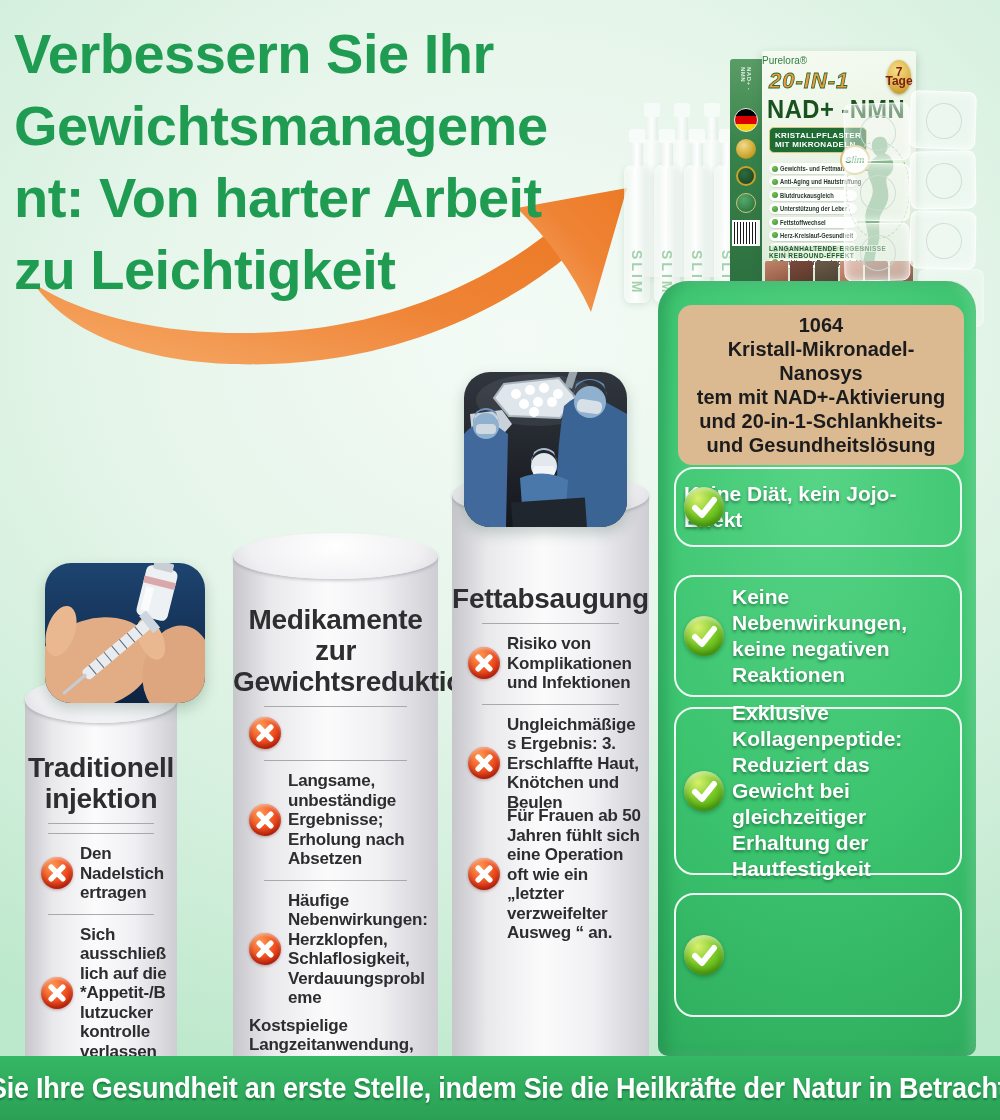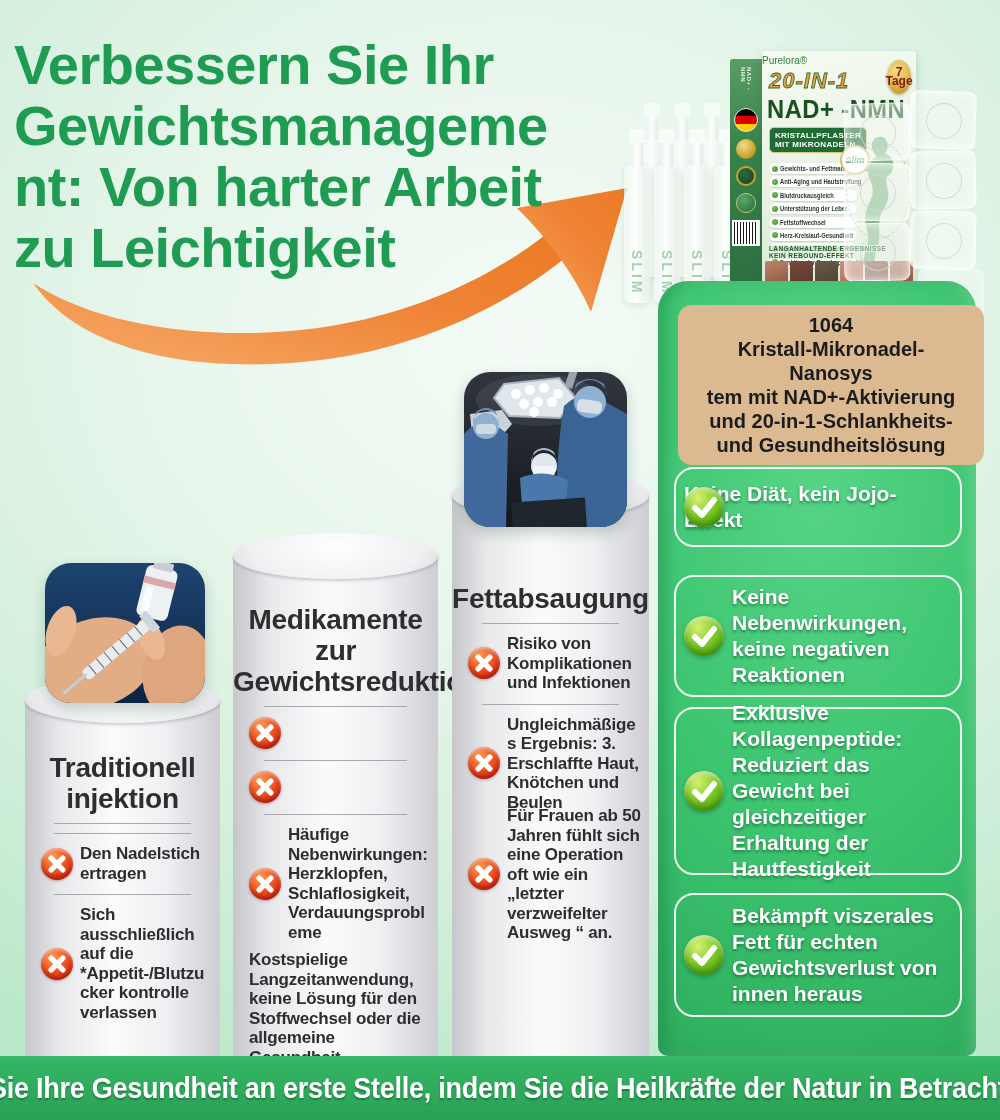--- a/index.html
+++ b/index.html
@@ -1,21 +1,21 @@
 <!DOCTYPE html>
 <html><head>
 <meta charset="utf-8">
 <style>
   html,body{margin:0;padding:0;}
   body{font-family:"Liberation Sans", sans-serif;}
   .stage{position:relative;width:1000px;height:1120px;overflow:hidden;
     background:radial-gradient(95% 70% at 52% 30%, #f4fbf6 0%, #e6f5ea 42%, #d2efdc 72%, #bce8cb 100%);}
   
-  .heading{position:absolute;left:14px;top:34px;width:710px;margin:0;z-index:2;
-    font-size:56px;line-height:61px;font-weight:bold;letter-spacing:-.5px;
+  .heading{position:absolute;left:14px;top:18px;width:710px;margin:0;z-index:2;
+    font-size:56px;line-height:72px;font-weight:bold;letter-spacing:-.5px;
     color:#1f9c52;white-space:pre-line;}
   
   .arrow{position:absolute;left:25px;top:178px;width:618px;height:215px;z-index:1;}
   
   .product-shot{position:absolute;left:618px;top:25px;width:382px;height:300px;z-index:3;}
   .ampoules{position:absolute;left:4px;top:78px;width:170px;height:230px;}
   .amp{position:absolute;width:26px;height:138px;border-radius:7px;
     background:linear-gradient(90deg,rgba(232,242,235,.55),rgba(255,255,255,.94) 45%,rgba(212,228,217,.6));
     box-shadow:inset 0 0 6px rgba(255,255,255,.85),0 2px 6px rgba(60,120,80,.15);}
   .amp::before{content:"";position:absolute;top:-24px;left:7px;width:12px;height:26px;border-radius:4px 4px 2px 2px;
@@ -69,21 +69,21 @@
   .patch{position:absolute;width:64px;height:56px;border-radius:8px;z-index:6;
     background:rgba(250,252,250,.45);border:1.5px solid rgba(255,255,255,.9);
     box-shadow:inset 0 0 8px rgba(255,255,255,.8);}
   .patch::after{content:"";position:absolute;left:50%;top:50%;width:34px;height:34px;margin:-17px 0 0 -17px;
     border:1.5px solid rgba(205,220,210,.9);border-radius:50%;}
   
   .panel{position:absolute;left:658px;top:281px;width:318px;height:775px;z-index:4;
     border-radius:30px 30px 10px 10px;
     background:radial-gradient(130% 95% at 50% 26%, #56d486 0%, #3cc46f 48%, #31b261 78%, #2aa458 100%);
     box-shadow:inset 8px 0 14px rgba(20,110,60,.35), inset -6px 0 12px rgba(255,255,255,.18);}
-  .tan-box{position:absolute;left:20px;top:24px;width:270px;padding:8px 18px;border-radius:14px;
+  .tan-box{position:absolute;left:20px;top:24px;width:270px;padding:8px 8px;border-radius:14px;
     background:#dbb991;color:#1c1c1c;font-size:20px;line-height:24px;font-weight:bold;
     text-align:center;white-space:pre-line;}
   .benefit{position:absolute;left:16px;width:288px;box-sizing:border-box;
     border:2px solid rgba(255,255,255,.92);border-radius:20px;
     display:flex;align-items:center;padding:10px 10px 10px 56px;}
   .benefit .btext{color:#fff;font-weight:bold;font-size:21px;line-height:26px;
     text-shadow:0 2px 3px rgba(10,70,35,.55);}
   .check-icon{position:absolute;left:8px;top:50%;margin-top:-20px;width:40px;height:40px;border-radius:50%;
     background:radial-gradient(circle at 35% 28%,#d9f06e,#7ac927 48%,#4ea60f 85%);
     box-shadow:inset 0 -4px 6px rgba(30,90,0,.45),inset 0 3px 4px rgba(255,255,255,.55),0 2px 4px rgba(0,60,20,.35);}
@@ -91,21 +91,21 @@
   .b1{top:186px;height:80px;padding-left:8px;}
   .b2{top:294px;height:122px;}
   .b3{top:426px;height:168px;}
   .b4{top:612px;height:124px;}
   
   .pillar{position:absolute;z-index:3;
     background:linear-gradient(90deg,#c6c6cb 0%,#e9e9ec 18%,#fbfbfc 46%,#f0f0f3 72%,#cdcdd3 100%);}
   .pillar::before{content:"";position:absolute;left:0;right:0;top:-23px;height:46px;border-radius:50%;
     background:radial-gradient(60% 120% at 50% 30%,#ffffff,#f0f0f3 70%,#d9d9de 100%);
     box-shadow:0 2px 3px rgba(120,120,130,.35);}
-  .p1{left:25px;top:700px;width:195px;height:356px;}
+  .p1{left:25px;top:700px;width:152px;height:356px;}
   .p2{left:233px;top:556px;width:205px;height:500px;}
   .p3{left:452px;top:495px;width:197px;height:561px;}
   .pillar h2{position:relative;margin:0;text-align:center;color:#2e2e30;
     font-size:28px;line-height:31px;font-weight:bold;letter-spacing:-.3px;}
   .p1 h2{padding-top:52px;}
   .p2 h2{padding-top:48px;}
   .p3 h2{padding-top:88px;}
   .sep{height:1px;background:#a8a8ad;margin:9px auto 8px;width:70%;}
   .bullet{position:relative;display:flex;align-items:center;gap:7px;padding:2px 8px 2px 16px;margin:4px 0;}
   .x-icon{flex:none;width:32px;height:32px;border-radius:50%;position:relative;
@@ -276,21 +276,20 @@
           </svg>
       </span>
       <div class="btext">Keine Nebenwirkungen, keine negativen Reaktionen</div>
     </div>
     <div class="benefit b4">
       <span class="check-icon">
         <svg viewBox="0 0 40 40">
             <path d="M11 21 L18 28 L30 13" stroke="#fff" stroke-width="6" fill="none" stroke-linecap="round" stroke-linejoin="round"></path>
           </svg>
       </span>
-      <div class="btext">Bekämpft viszerales Fett für echten Gewichtsverlust von innen heraus</div>
     </div>
   </div>
 
   <div class="pillar p1">
     <h2>Traditionell injektion</h2>
     <div class="sep"></div>
     <div class="sep"></div>
     <div class="bullet">
       <span class="x-icon">
           <svg viewBox="0 0 30 30">
@@ -320,20 +319,21 @@
           </svg>
         </span>
     </div>
     <div class="sep"></div>
     <div class="bullet">
       <span class="x-icon">
           <svg viewBox="0 0 30 30">
             <path d="M9.5 9.5 L20.5 20.5 M20.5 9.5 L9.5 20.5" stroke="#fff" stroke-width="5" stroke-linecap="round"></path>
           </svg>
         </span>
+      <div class="btxt">Langsame, unbeständige Ergebnisse; Erholung nach Absetzen</div>
     </div>
     <div class="sep"></div>
     <div class="bullet">
       <span class="x-icon">
           <svg viewBox="0 0 30 30">
             <path d="M9.5 9.5 L20.5 20.5 M20.5 9.5 L9.5 20.5" stroke="#fff" stroke-width="5" stroke-linecap="round"></path>
           </svg>
         </span>
       <div class="btxt">Häufige Nebenwirkungen: Herzklopfen, Schlaflosigkeit, Verdauungsprobleme</div>
     </div>

